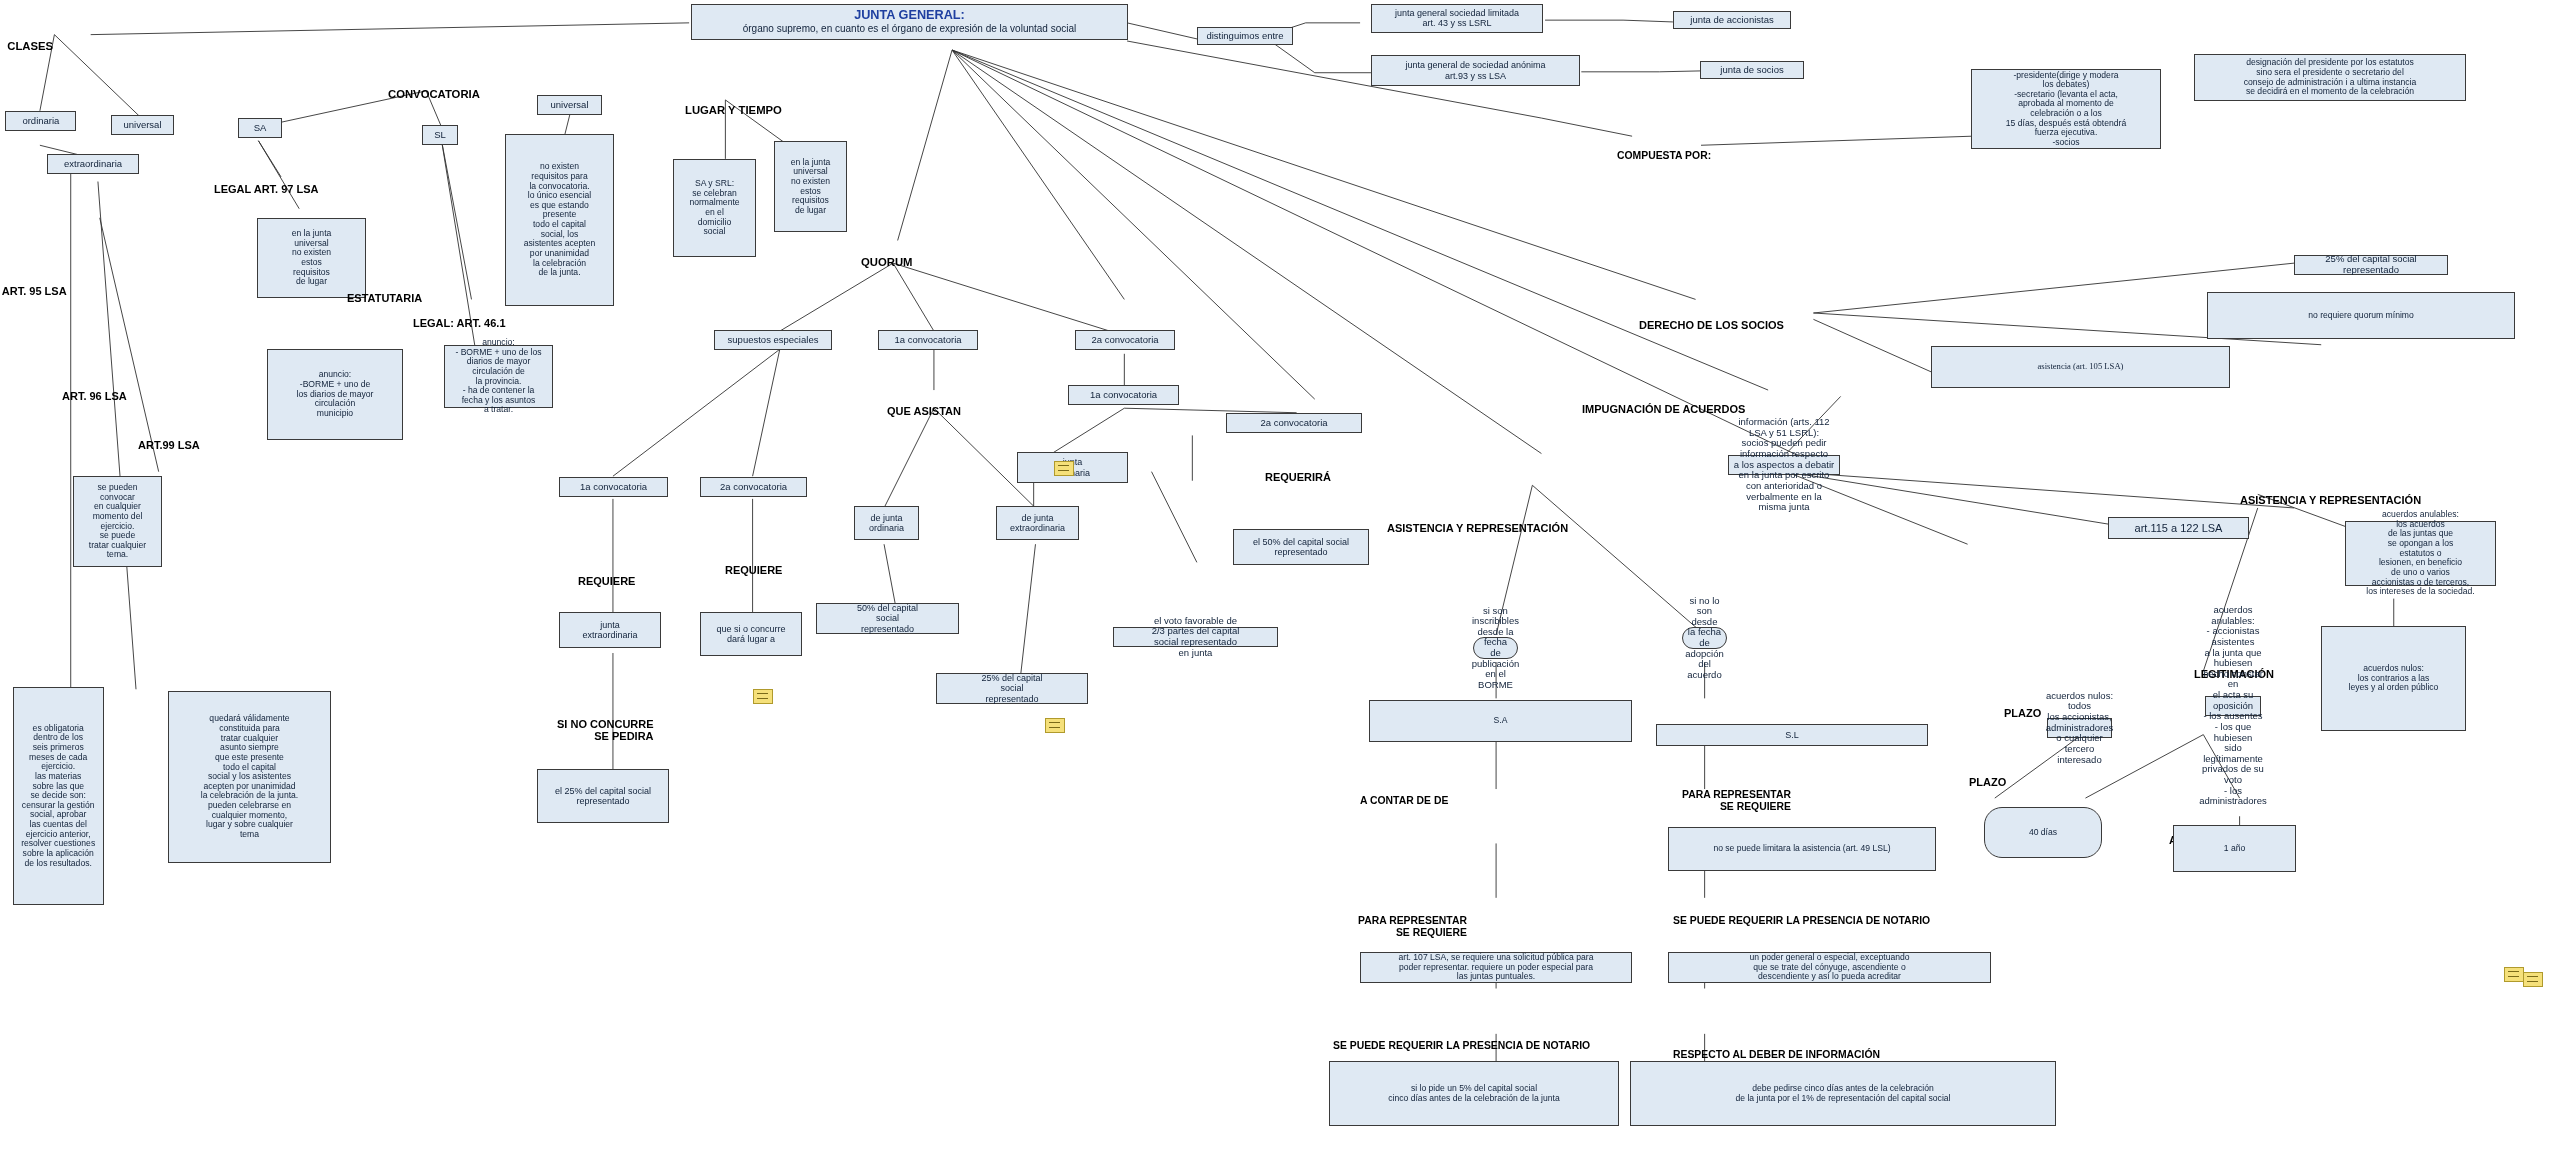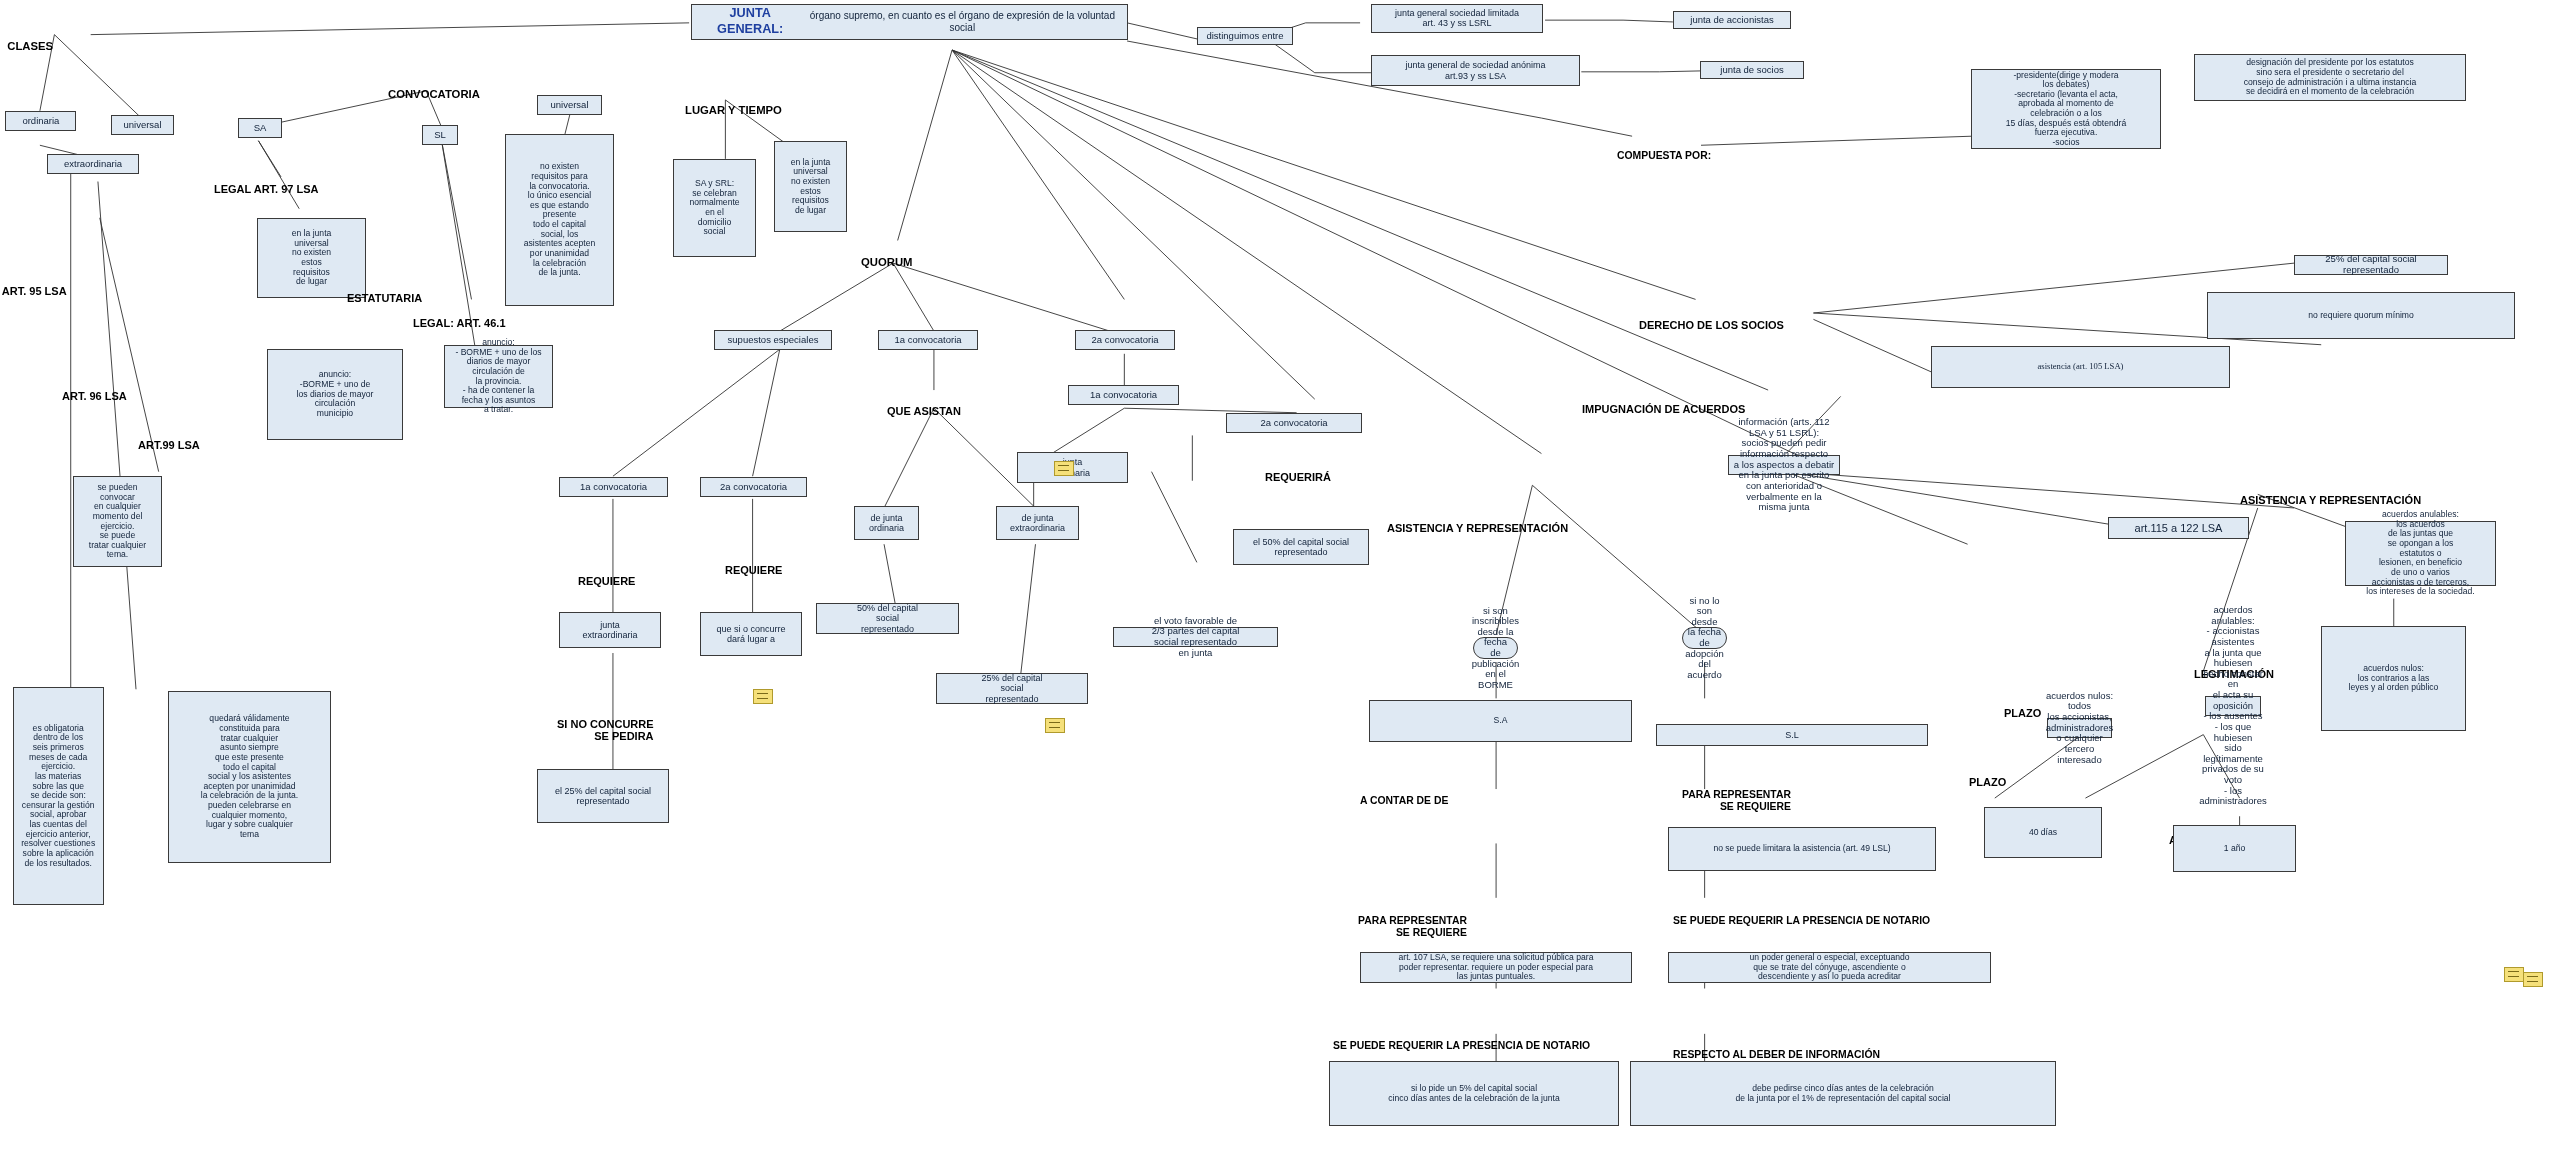--- a/index.html
+++ b/index.html
@@ -34,20 +34,21 @@
     text-align:right;
     line-height:1.15;
   }
   .title{
     position:absolute;
     box-sizing:border-box;
     background:#dfe9f3;
     border:0.9px solid #3a3a3a;
     text-align:center;
     display:flex;
+    flex-direction:column;
     align-items:center;
     justify-content:center;
     padding:1.8px 5.4px;
     line-height:1.2;
   }
   .title .t1{font-weight:bold;color:#1e3fa0;}
   .title .t2{color:#11223a;}
   .note{
     position:absolute;
     width:18px;height:12.7px;
@@ -513,21 +514,21 @@
 sido legítimamente
 privados de su voto
 - los administradores</span>
 </div>
 <div class="lbl" style="left:1969px;top:763px;font-size:11px;">
   <span>PLAZO</span>
 </div>
 <div class="lbl" style="left:2169px;top:821px;font-size:11px;">
   <span>A CONTAR DESDE</span>
 </div>
-<div class="node" style="left:1984px;top:807px;width:118px;height:51px;font-size:8.6px;">
+<div class="node" style="left:1984px;top:807px;width:118px;height:51px;font-size:8.6px;border-radius:18px;">
   <span>40 días</span>
 </div>
 <div class="node" style="left:2173px;top:825px;width:123px;height:47px;font-size:8.6px;">
   <span>1 año</span>
 </div>
 
 <div class="lbl" style="left:1387px;top:471px;font-size:11px;">
   
   
   

